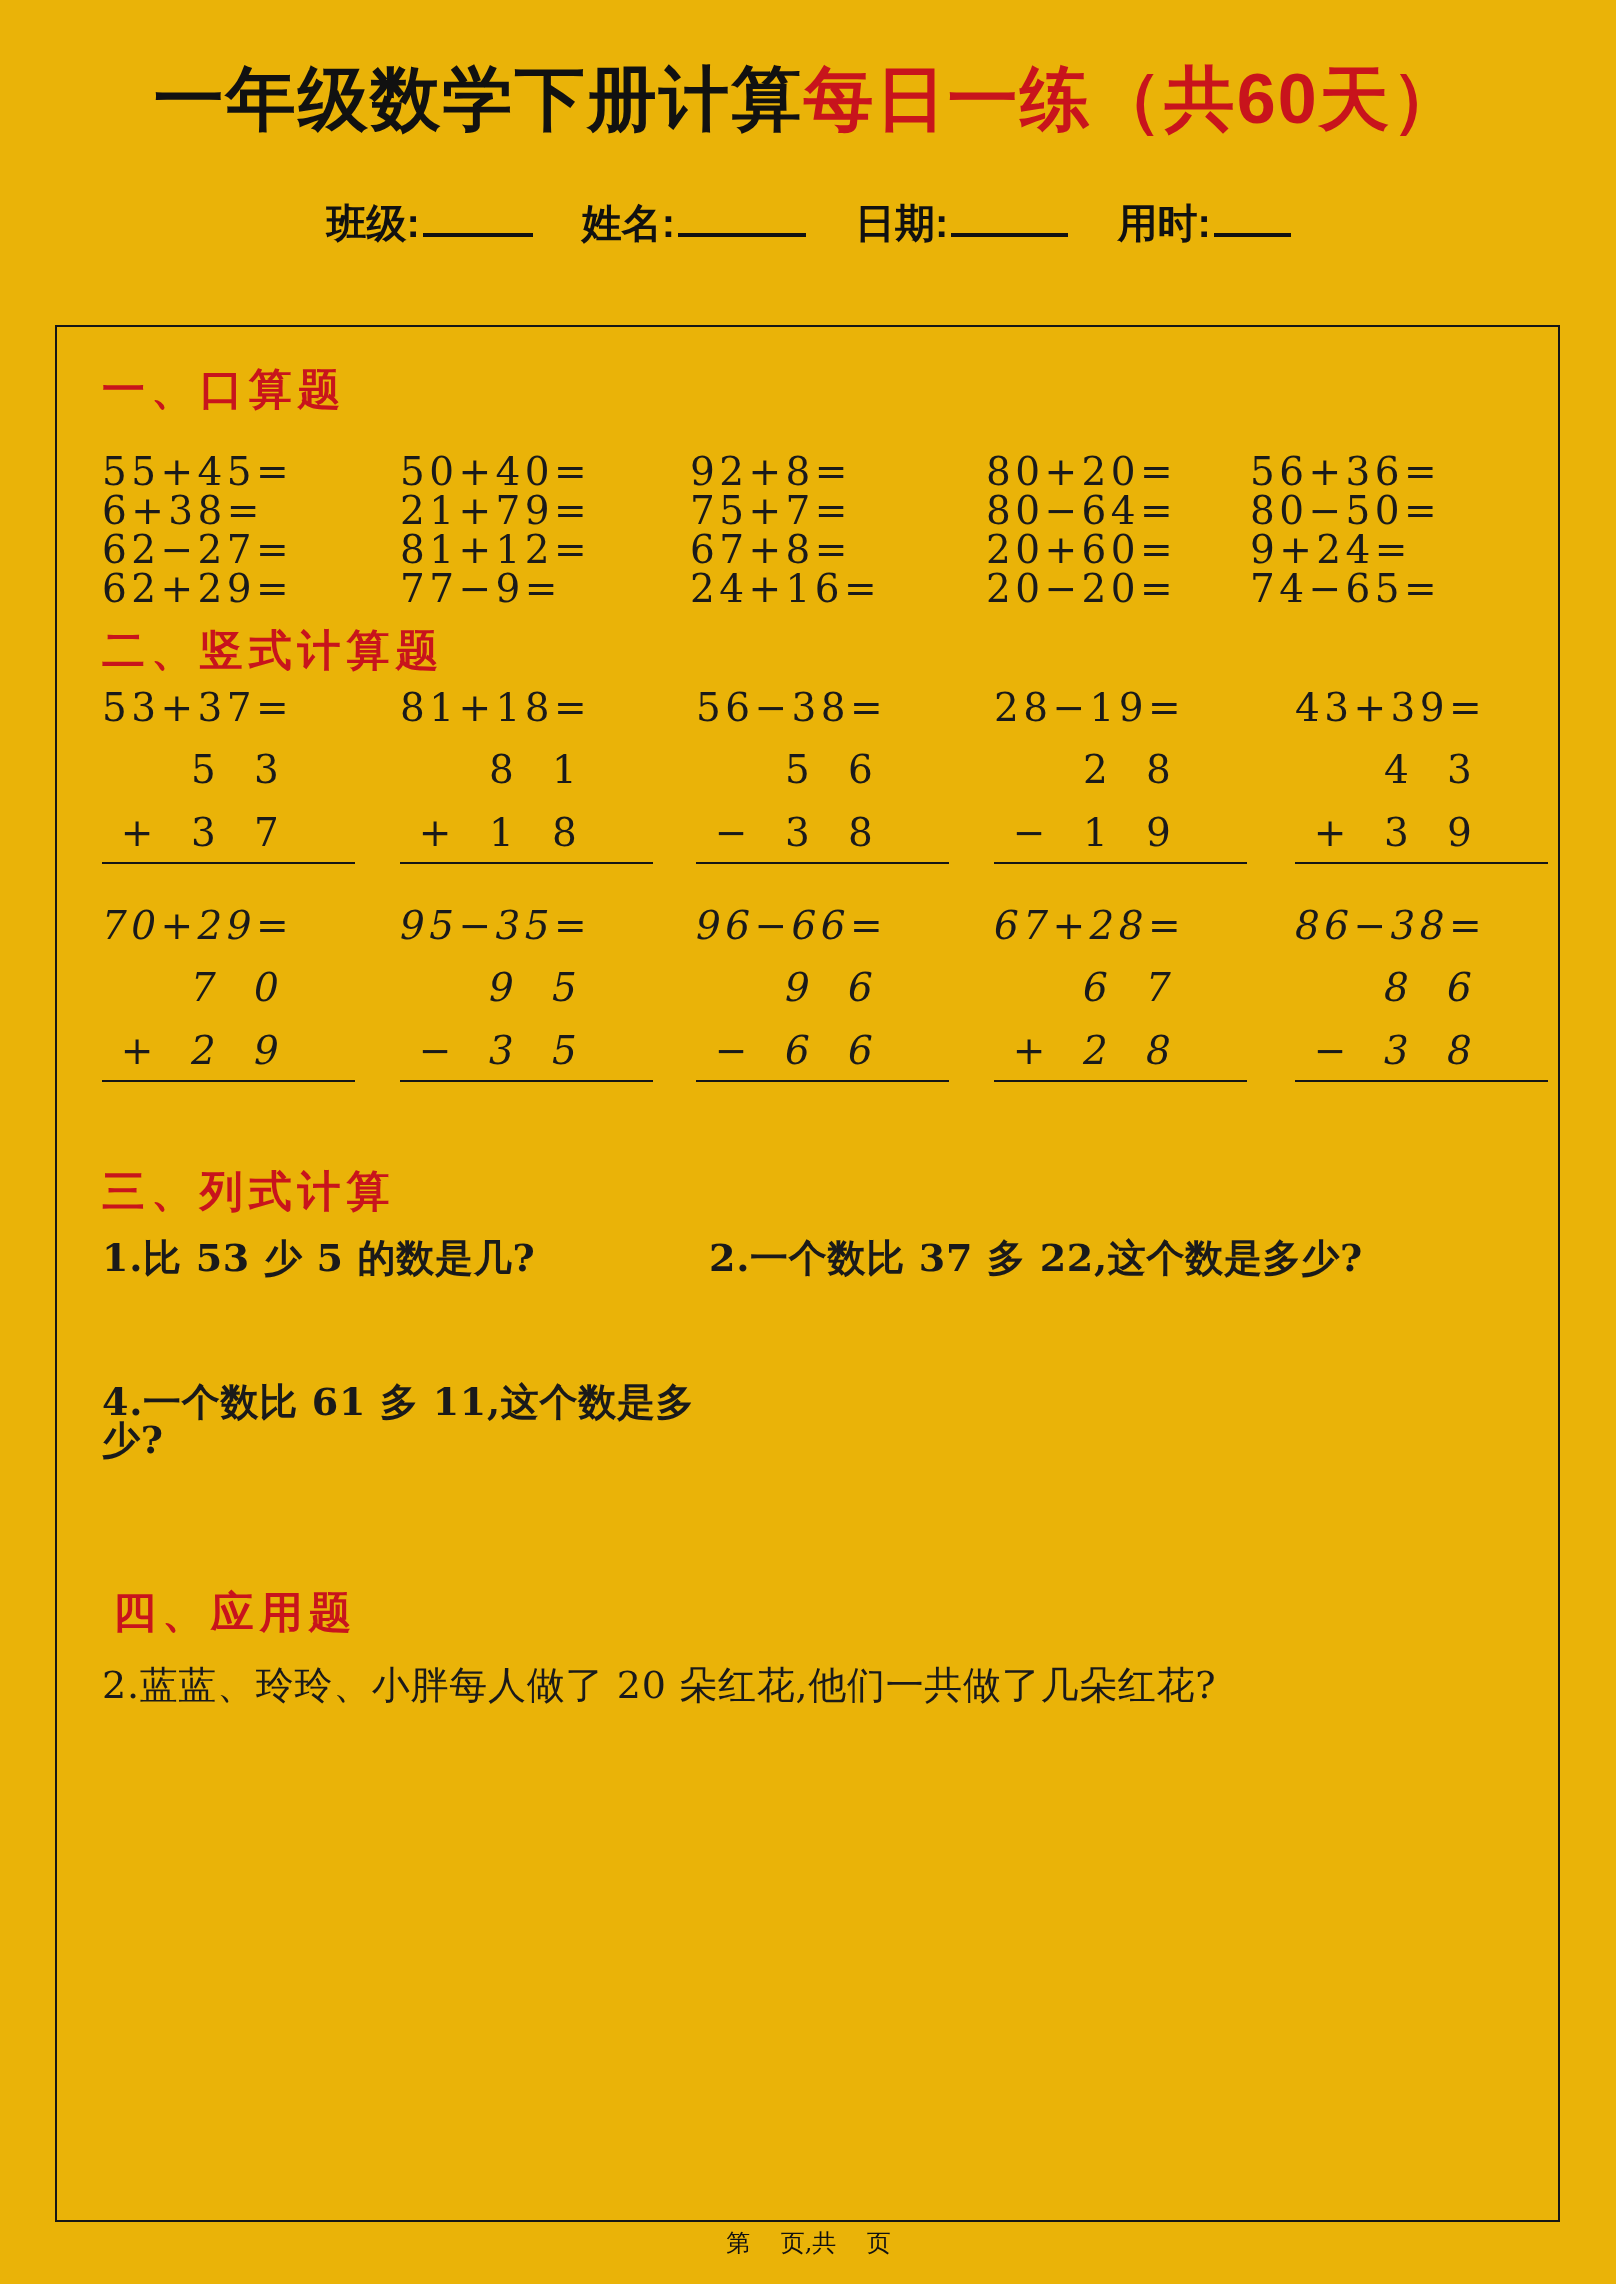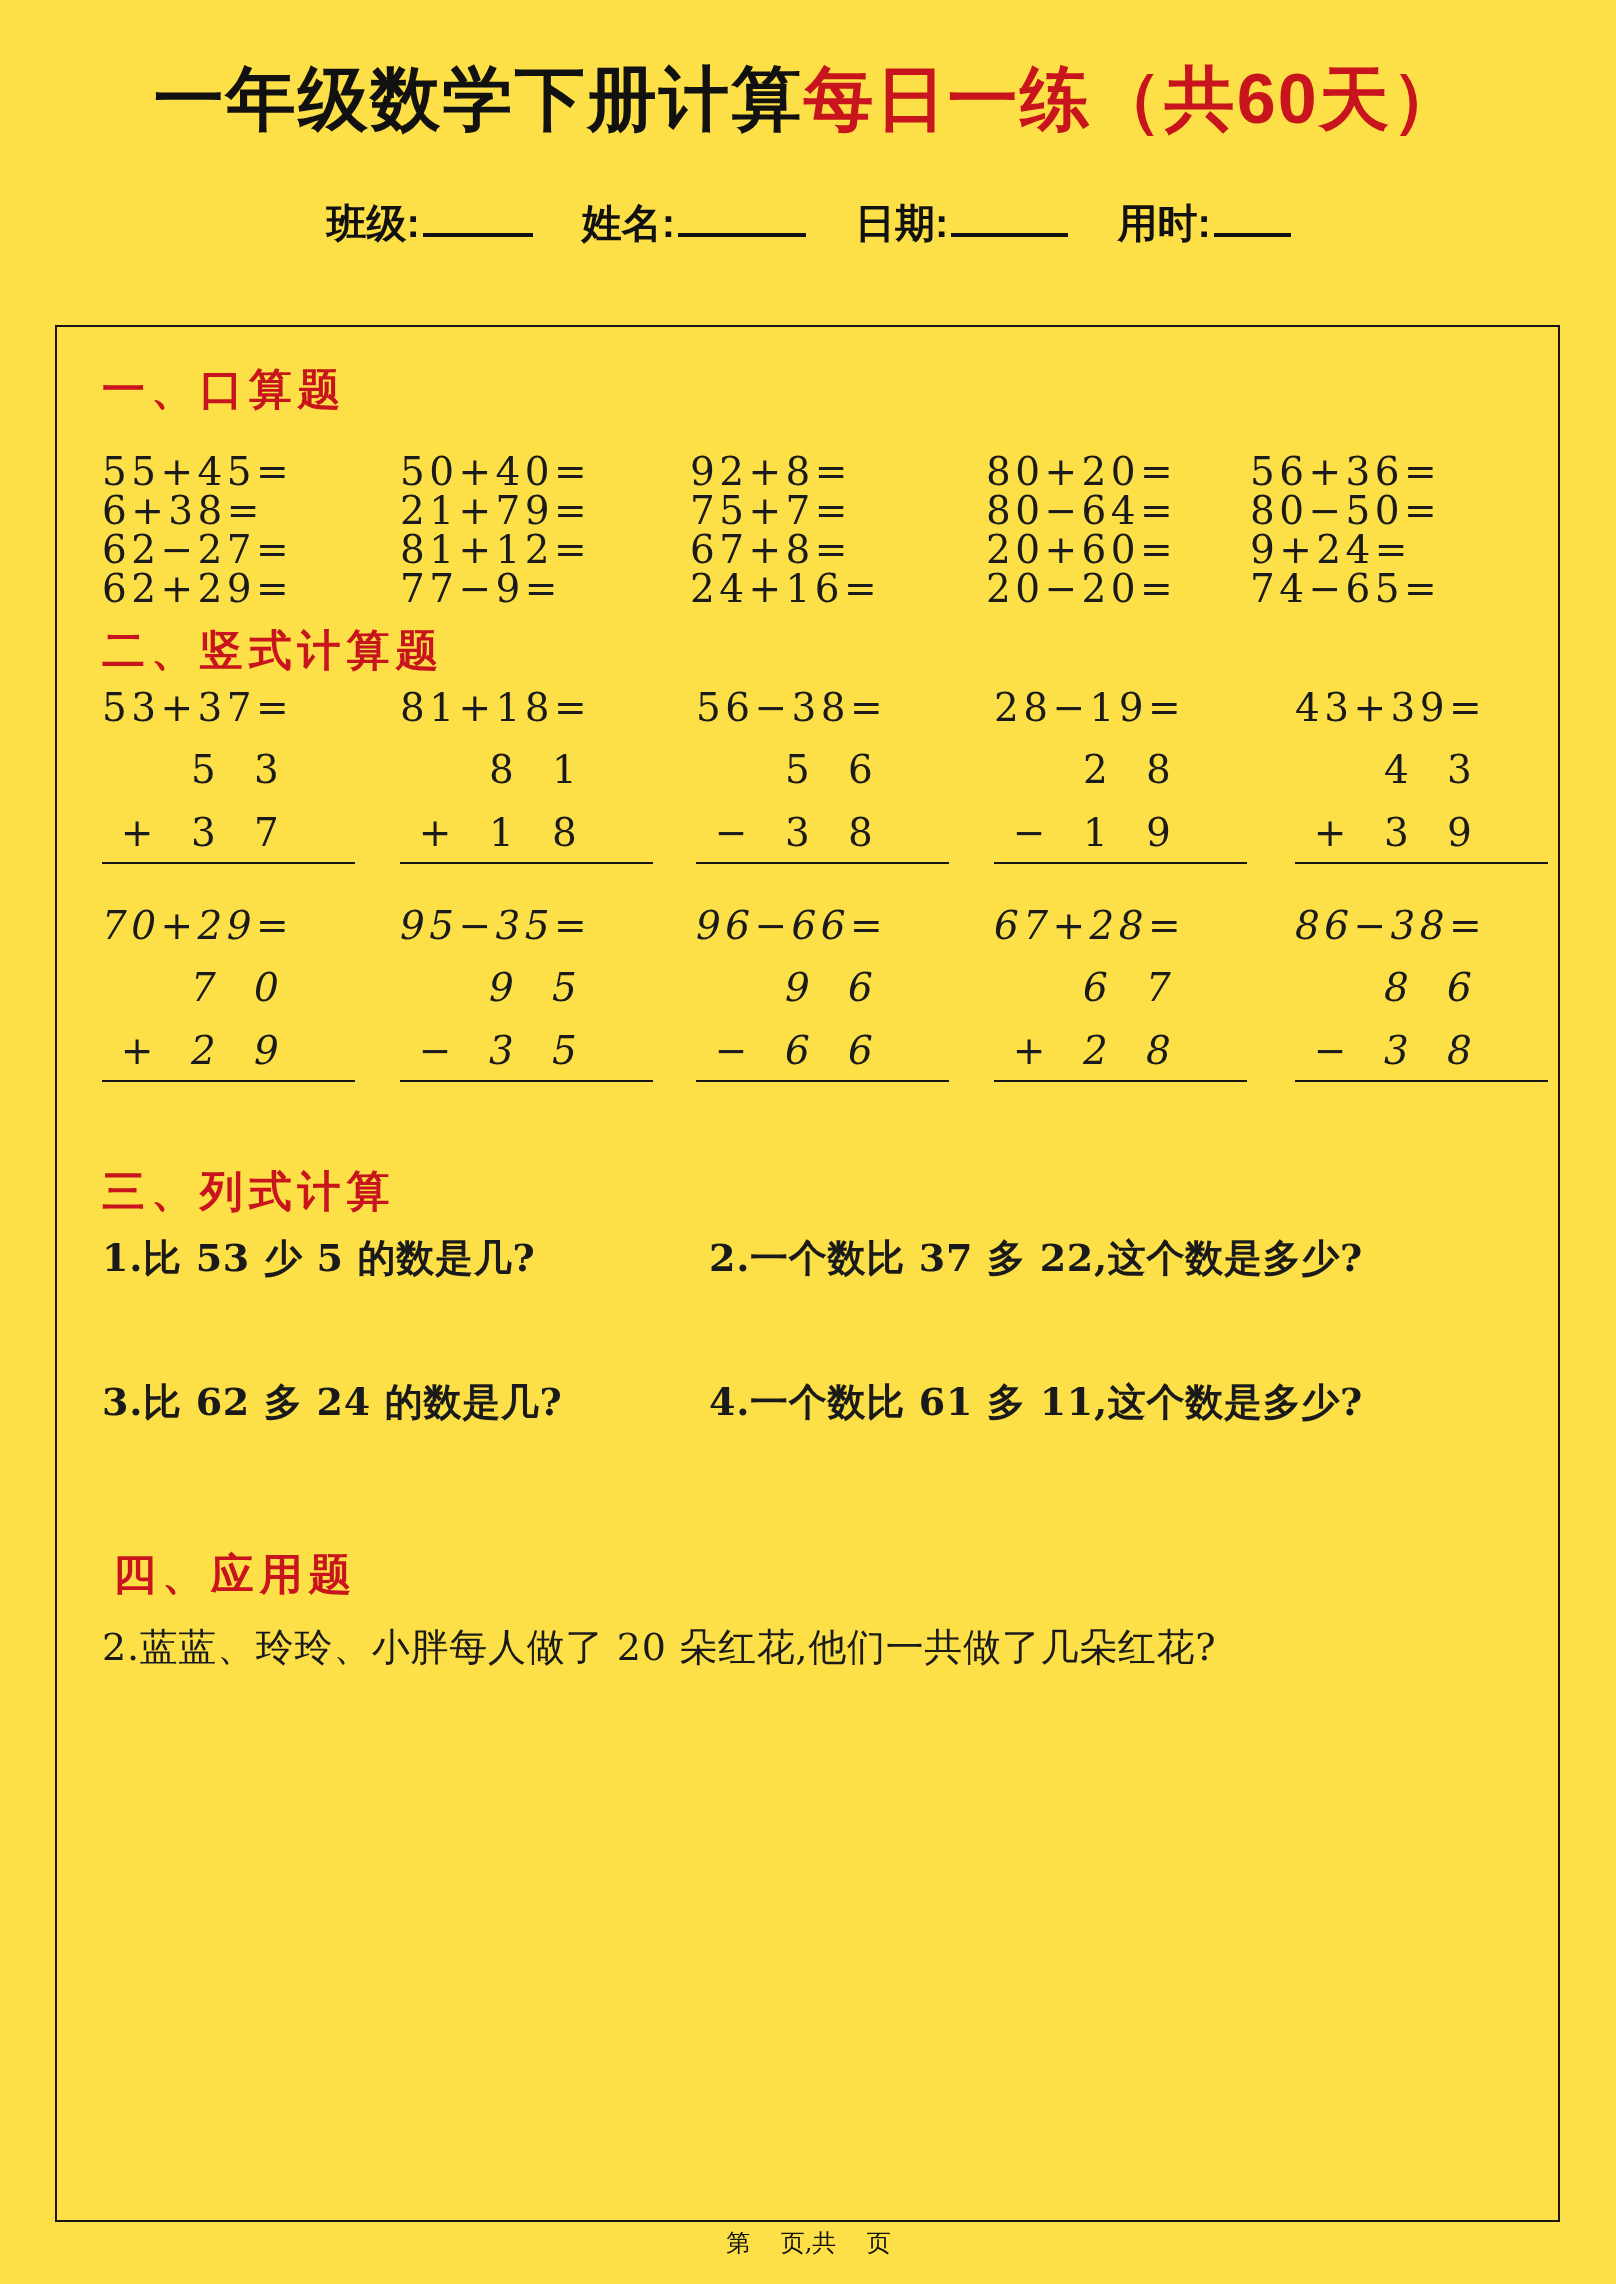--- a/index.html
+++ b/index.html
@@ -1,18 +1,18 @@
 <!DOCTYPE html>
 <html style="font-size:11.7px"><head>
 <meta charset="utf-8">
 <style>
   html,body { margin:0; padding:0; background:#e8e8e8; }
   .sheet {
     position:relative; width:1617px; height:2284px;
-    background:#fde047; color:#1a1a1a; overflow:hidden;
+    background:#eab308; color:#1a1a1a; overflow:hidden;
     font-family:"DejaVu Serif", serif;
   }
   
   .title {
     padding-top:59px; text-align:center;
     font-family:"Liberation Sans", sans-serif; font-weight:bold;
     font-size:70px; line-height:1.15; letter-spacing:2.2px; color:#111;
     white-space:nowrap;
   }
   .title .red { color:#c8141c; }
@@ -245,21 +245,20 @@
           <span>3</span>
           <span>8</span>
         </div>
       </div>
     </div>
 
     <div class="sec-heading sec3-heading">三、列式计算</div>
     <div class="expr-grid">
       <span>1.比 53 少 5 的数是几?</span>
       <span>2.一个数比 37 多 22,这个数是多少?</span>
-      <span>3.比 62 多 24 的数是几?</span>
       <span>4.一个数比 61 多 11,这个数是多少?</span>
     </div>
 
     <div class="sec-heading sec4-heading">四、应用题</div>
     <p class="word-p">2.蓝蓝、玲玲、小胖每人做了 20 朵红花,他们一共做了几朵红花?</p>
 
   </div>
 
   <div class="footer">第    页,共    页</div>
 

